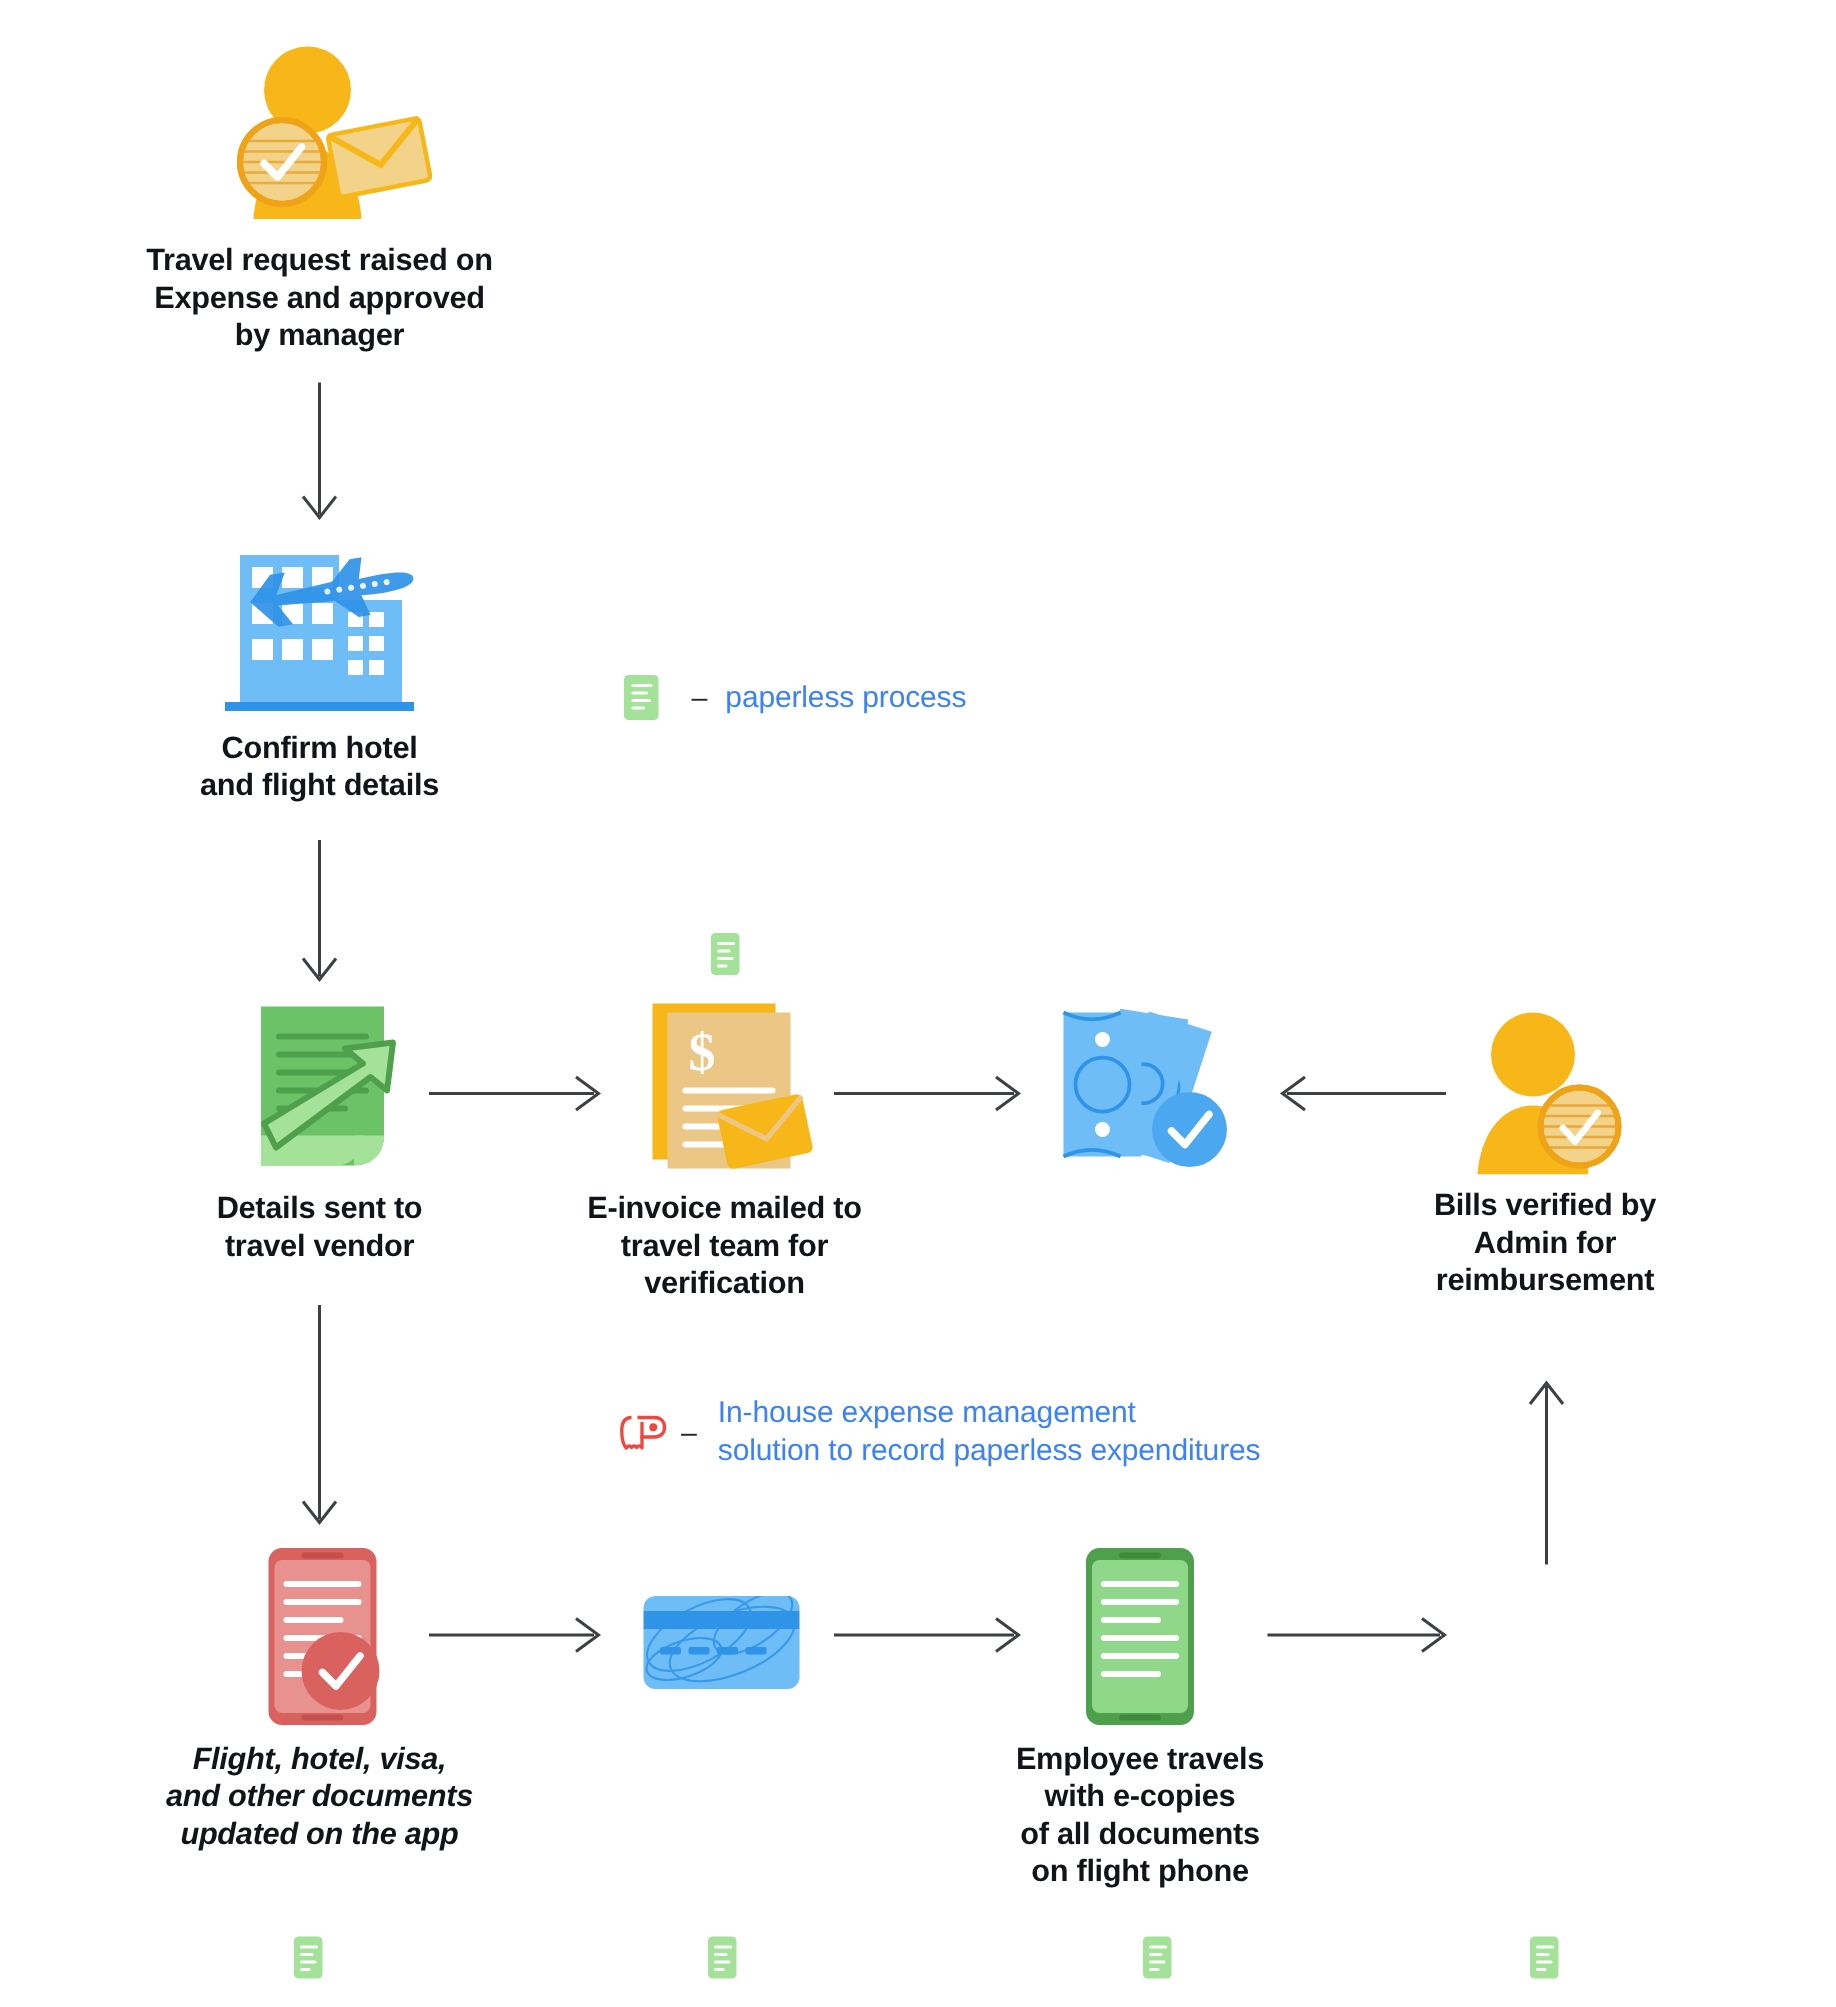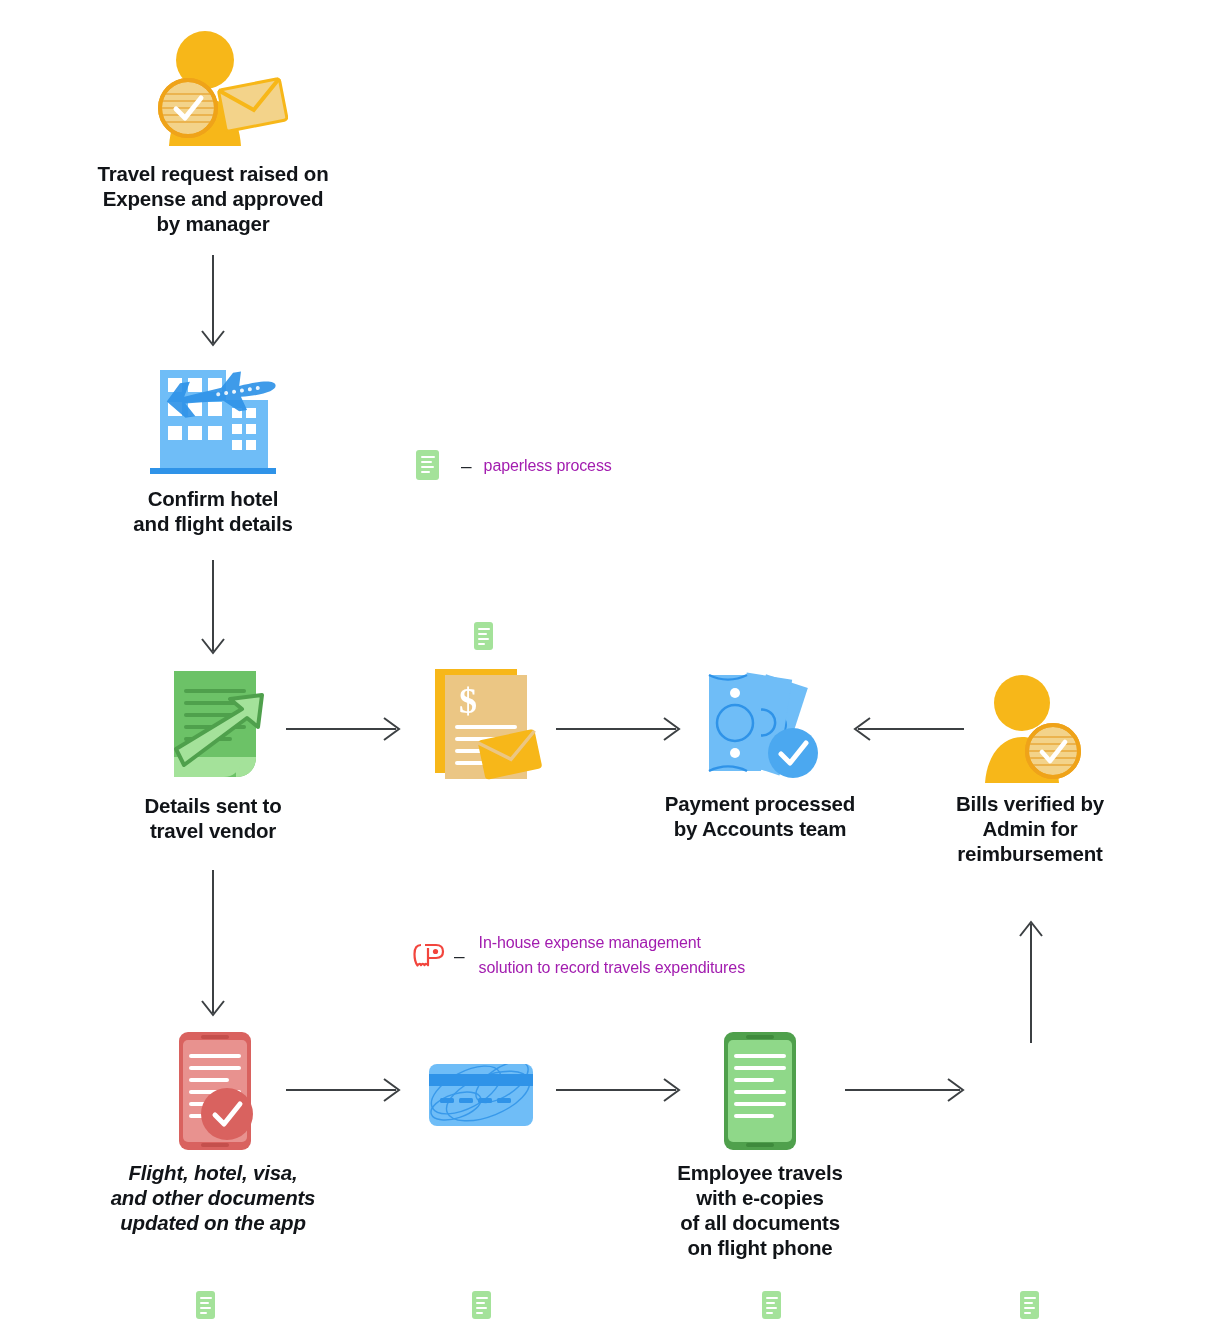--- a/index.html
+++ b/index.html
@@ -31,21 +31,21 @@
     margin-top: 8px;
   }
 
   
   .legend { position: absolute; display: flex; align-items: center; }
   .legend .dash {
     font-size: 19px; color: #23272c; margin: 0 12px 0 22px;
     line-height: 1;
   }
   .legend .legend-text {
-    font-size: 16px; line-height: 25px; color: #a21caf;
+    font-size: 20px; line-height: 25px; color: #3b82f6;
     white-space: pre-line; letter-spacing: -0.1px;
   }
 
   
   .doc-badge { position: relative; background: #a4e29a; border-radius: 3px; }
   .doc-badge i {
     position: absolute; left: 20%; height: 2px; background: #ffffff;
     border-radius: 1px; display: block;
   }
 
@@ -245,20 +245,23 @@
           <line x1="36" y1="74" x2="88" y2="74"></line>
           <line x1="36" y1="86" x2="94" y2="86"></line>
           <line x1="36" y1="98" x2="80" y2="98"></line>
         </g>
         <g transform="rotate(-12 86 90)">
           <rect x="60" y="70" width="58" height="40" rx="4" fill="#F7B719"></rect>
           <path d="M60 72 L89 95 L118 72" fill="none" stroke="#EBC684" stroke-width="3.5"></path>
         </g>
       </svg>
     </div>
+    <div class="caption">E-invoice mailed to
+travel team for
+verification</div>
   </div>
 
   <div class="node" style="left:645px; top:665px; width:230px;">
     <div class="icon-wrap" style="width:130px; height:118px;">
       <svg width="130" height="118" viewBox="0 0 130 118">
         <g transform="rotate(18 72 58)">
           <rect x="56" y="12" width="44" height="92" fill="#6FBDF7"></rect>
           <circle cx="78" cy="58" r="13" fill="none" stroke="#2F93E8" stroke-width="2.5"></circle>
         </g>
         <g transform="rotate(9 64 58)">
@@ -268,22 +271,20 @@
         <rect x="14" y="10" width="52" height="96" fill="#6FBDF7"></rect>
         <circle cx="40" cy="58" r="18" fill="none" stroke="#2F93E8" stroke-width="2.5"></circle>
         <circle cx="40" cy="28" r="5" fill="#ffffff"></circle>
         <circle cx="40" cy="88" r="5" fill="#ffffff"></circle>
         <path d="M14 10 C26 16 40 16 52 10" fill="none" stroke="#2F93E8" stroke-width="2.5"></path>
         <path d="M14 106 C26 100 40 100 52 106" fill="none" stroke="#2F93E8" stroke-width="2.5"></path>
         <circle cx="98" cy="88" r="25" fill="#4BA8F0"></circle>
         <polyline points="86,89 95,98 111,78" fill="none" stroke="#ffffff" stroke-width="5" stroke-linecap="round" stroke-linejoin="round"></polyline>
       </svg>
     </div>
-    <div class="caption">Payment processed
-by Accounts team</div>
   </div>
 
   <div class="node" style="left:915px; top:673px; width:230px;text-align:center;">
     <div class="icon-wrap" style="width:126px; height:110px;">
       <svg width="126" height="110" viewBox="0 0 126 110">
         <circle cx="55" cy="30" r="28" fill="#F7B719"></circle>
         <path d="M18 110 C20 82 35 64 55 64 C75 64 90 82 92 110 Z" fill="#F7B719"></path>
         <g>
           <circle cx="86" cy="78" r="26" fill="#F3D38A" stroke="#EFA319" stroke-width="4"></circle>
           <g stroke="#E8A93A" stroke-width="1.6">
@@ -393,21 +394,21 @@
       <svg width="34" height="34" viewBox="0 0 34 34">
         <path d="M9 7 C4 7 2.5 11 2.5 16 C2.5 21 3.5 25 5.5 27.5
                  C6.6 25.5 8 25.6 9 27 C10 25.6 11.4 25.5 12.5 27
                  C13.5 25.6 15 25.6 16 27.2 C16 27.2 16 10 16 10" fill="none" stroke="#F2453D" stroke-width="2.2" stroke-linejoin="round"></path>
         <path d="M13 7 H24 C29 7 31 10 31 13.5 C31 17 29 20 24 20 H15" fill="none" stroke="#F2453D" stroke-width="2.2" stroke-linejoin="round"></path>
         <circle cx="23.5" cy="13.5" r="2.6" fill="#F2453D"></circle>
       </svg>
     </div>
     <span class="dash" style="margin-left:8px; margin-right:14px;">–</span>
     <span class="legend-text">In-house expense management
-solution to record travels expenditures</span>
+solution to record paperless expenditures</span>
   </div>
 
   <div class="badge-row-item" style="left:474px; top:622px;">
     <div class="doc-badge" style="width:19px; height:28px;">
       <i style="top:6px;  width:62%;"></i>
       <i style="top:11px; width:48%;"></i>
       <i style="top:16px; width:58%;"></i>
       <i style="top:21px; width:40%;"></i>
     </div>
   </div>

